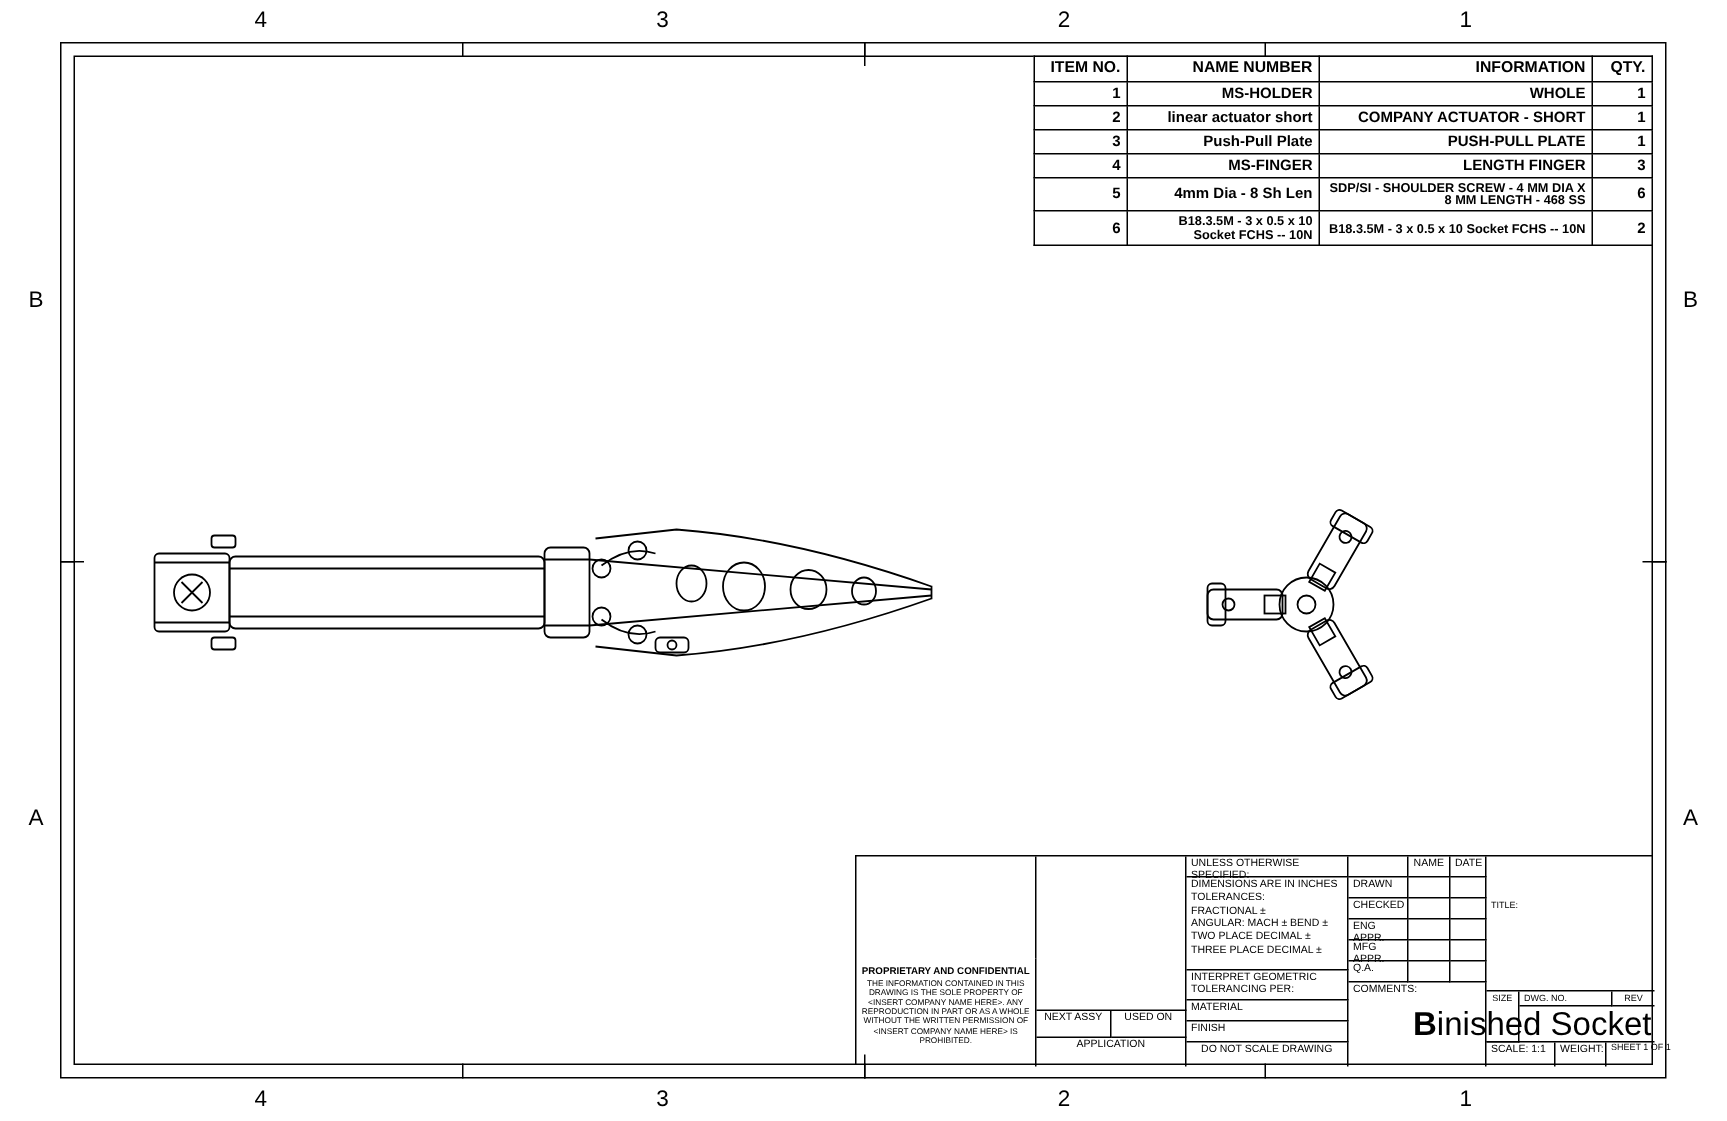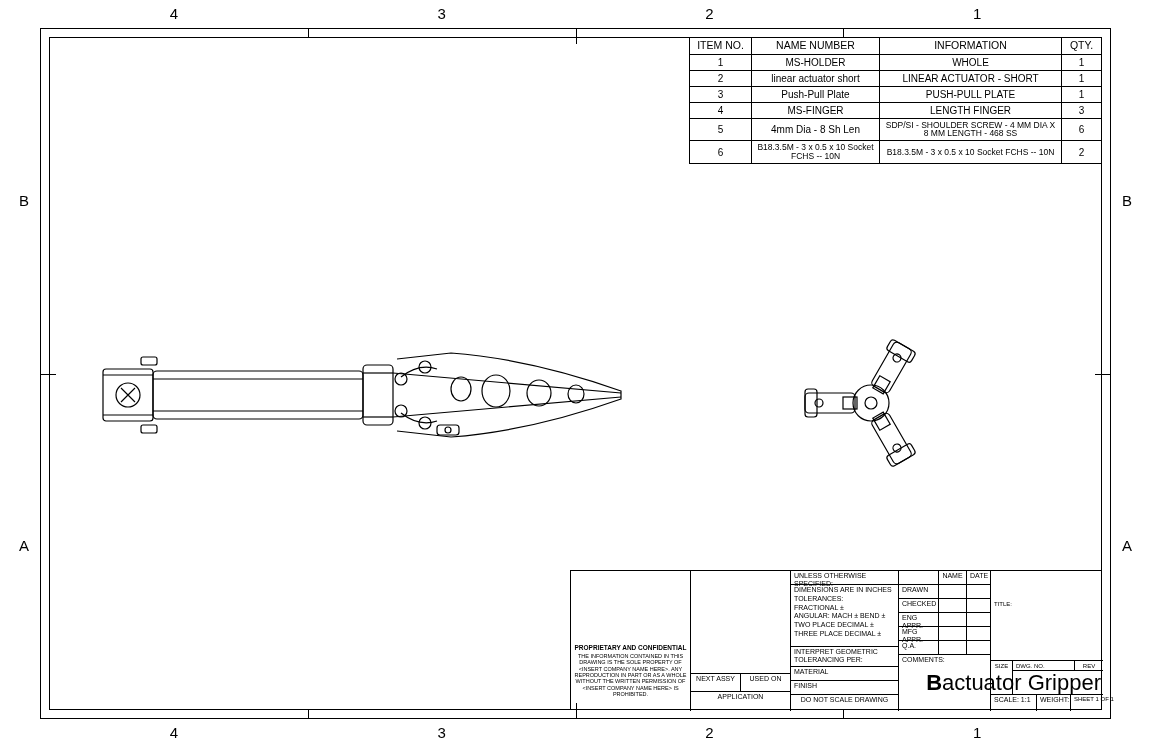--- a/index.html
+++ b/index.html
@@ -55,22 +55,22 @@
     top: 8px;
     right: 8px;
     border-collapse: collapse;
     border: 1px solid #000;
     background: #fff;
     table-layout: fixed;
   }
   table.bom th, table.bom td {
     border: 0.8px solid #000;
     padding: 2px 4px;
-    text-align: center;
-    font-weight: normal;
+    text-align: right;
+    font-weight: bold;
     font-size: 10px;
     vertical-align: middle;
     overflow: hidden;
   }
   table.bom th { font-size: 10.5px; }
 
   
   .tblock {
     position: absolute;
     right: 8px;
@@ -137,21 +137,21 @@
     <tbody id="bom-body">
         <tr>
           <td>1</td>
           <td>MS-HOLDER</td>
           <td>WHOLE</td>
           <td>1</td>
         </tr>
         <tr>
           <td>2</td>
           <td>linear actuator short</td>
-          <td>LINEAR ACTUATOR - SHORT</td>
+          <td>COMPANY ACTUATOR - SHORT</td>
           <td>1</td>
         </tr>
         <tr>
           <td>3</td>
           <td>Push-Pull Plate</td>
           <td>PUSH-PULL PLATE</td>
           <td>1</td>
         </tr>
         <tr>
           <td>4</td>
@@ -306,21 +306,21 @@
        <span class="lbl6">SIZE</span>
     </div>
     <div class="cell" style="left:442px; top:90px; width:62px; height:10px;">
        <span class="lbl6">DWG.  NO.</span>
     </div>
     <div class="cell nr" style="left:504px; top:90px; width:28px; height:10px; text-align:center;">
        <span class="lbl6">REV</span>
     </div>
     <div class="cell nr title-big" style="left:420px; top:100px; width:112px; height:24px; padding:0 2px 0 0; overflow:visible; white-space:nowrap; direction:rtl;">
        <span style="direction:ltr; unicode-bidi:bidi-override;">
-         <b>B</b><span>actuator Gripper</span>
+         <b>B</b><span>inished Socket</span>
        </span>
     </div>
     <div class="cell nb" style="left:420px; top:124px; width:46px; height:16px;">SCALE: 1:1</div>
     <div class="cell nb" style="left:466px; top:124px; width:34px; height:16px;">WEIGHT:</div>
     <div class="cell nb nr" style="left:500px; top:124px; width:32px; height:16px; font-size:6px; white-space:nowrap;">SHEET 1 OF 1</div>
   </div>
 </div>
 
 <div id="zone-layer">
     <div class="edge-label top-lbl" style="left: 173.875px;">4</div>

